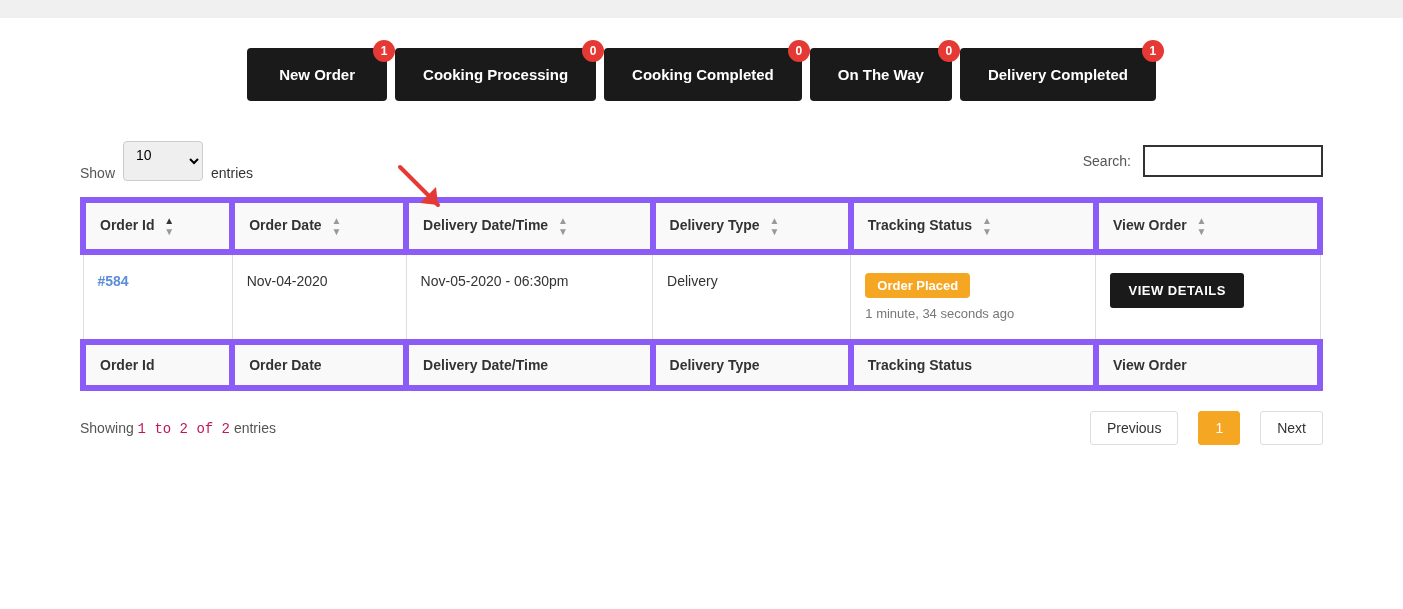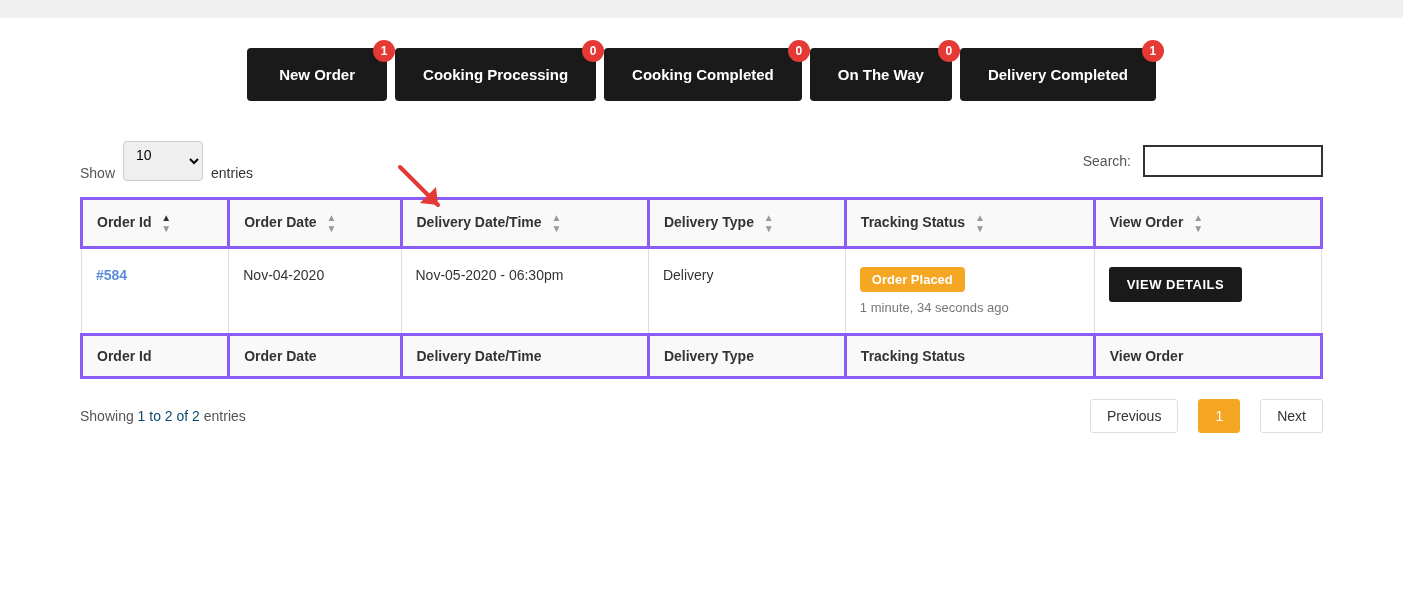--- a/index.html
+++ b/index.html
@@ -115,21 +115,21 @@
       border-collapse: collapse;
       border: 1px solid #ddd;
     }
 
     thead tr th, tfoot tr th {
       background: #f9f9f9;
       padding: 12px 14px;
       text-align: left;
       font-weight: 700;
       font-size: 14px;
-      border: 3px solid #8b5cf6;
+      border: 6px solid #8b5cf6;
       white-space: nowrap;
     }
 
     thead tr th .sort-icon {
       display: inline-flex;
       flex-direction: column;
       margin-left: 6px;
       vertical-align: middle;
       font-size: 10px;
       color: #999;
@@ -186,21 +186,22 @@
       justify-content: space-between;
       padding: 20px 80px;
     }
 
     .showing-text {
       color: #555;
       font-size: 14px;
     }
 
     .showing-text span {
-      color: #0c4a6e;
+      color: #be185d;
+      font-family: Liberation Mono, monospace;
     }
 
     .pagination-controls {
       display: flex;
       align-items: center;
       gap: 20px;
     }
 
     .page-btn {
       padding: 8px 16px;

